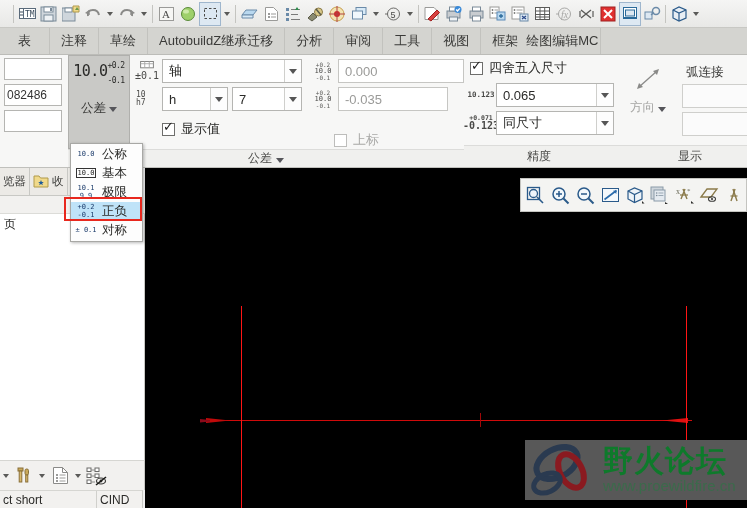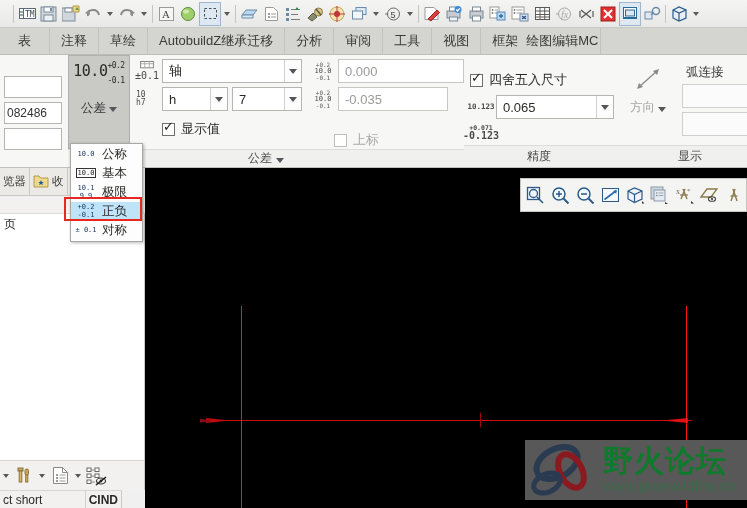--- a/index.html
+++ b/index.html
@@ -169,26 +169,26 @@
   }
   .dock-item { position: absolute; left: 4px; top: 216px; font-size: 12px; color: #2a2a28; }
 
   
   .bottombar {
     position: absolute; left: 0; top: 460px; width: 145px; height: 30px;
     background: #f2f1ef; border-top: 1px solid #d6d6d2; border-right: 1px solid #c8c8c4;
     display: flex; align-items: center; gap: 1px; padding-left: 0px;
   }
   .statusbar {
-    position: absolute; left: 0; top: 490px; width: 122px; height: 18px;
+    position: absolute; left: 0; top: 490px; width: 143px; height: 18px;
     background: #f2f1ef; border-top: 1px solid #d6d6d2; border-right: 1px solid #c8c8c4;
     display: flex; align-items: center; font-size: 12px; color: #2a2a28;
   }
   .statusbar .seg { padding: 0 3px; height: 100%; display: flex; align-items: center;}
-  .statusbar .seg + .seg { border-left: 1px solid #d0d0cc; font-weight: bold; }
+  .statusbar .seg + .seg { border-left: 1px solid #d0d0cc; }
 
   
   .canvas {
     position: absolute; left: 145px; top: 168px; width: 602px; height: 340px;
     background: #000; overflow: hidden;
   }
   .gtoolbar {
     position: absolute; left: 375px; top: 10px; width: 227px; height: 34px;
     background: #f4f4f2; border: 1px solid #c4c4c0;
     display: flex; align-items: center; gap: 1px; padding-left: 3px;
@@ -426,21 +426,21 @@
     <div class="tab">审阅</div>
     <div class="tab">工具</div>
     <div class="tab">视图</div>
     <div class="tab" style="border-right:none;padding:0 6px 0 11px">框架</div>
     <div class="tab" style="padding:0 2px">绘图编辑MC</div>
   </div>
 
   <div class="ribbon">
 
     <div class="rgroup" style="width:68px">
-      <div class="rgroup-body" style="padding-top:18px">
+      <div class="rgroup-body" style="padding-top:0">
         <div class="leftfields">
           <div class="tf"></div>
           <div class="tf">082486</div>
           <div class="tf"></div>
         </div>
       </div>
       <div class="rgroup-label" style="background:transparent;border:none"></div>
     </div>
 
     <div class="vsep"></div>
@@ -520,39 +520,43 @@
       </div>
       <div class="rgroup-label">
         <span>公差</span>
         <span class="tri-small" style="margin-left:4px"></span>
       </div>
     </div>
 
     <div class="vsep"></div>
 
     <div class="rgroup" style="width:155px">
-      <div class="rgroup-body" style="padding:16px 0 0 6px">
+      <div class="rgroup-body" style="padding:4px 0 0 6px">
         <div class="fieldcol" style="padding-top:0">
           <div class="chk on" style="margin-bottom:2px">
             <span class="box"></span>
             <span>四舍五入尺寸</span>
           </div>
           <div class="frow">
             <div class="minicon">
               <span style="font-size:7.5px;font-weight:bold">10.123</span>
             </div>
             <div class="combo" style="width:118px">
               <span class="val">0.065</span>
               <span class="arrow"></span>
             </div>
           </div>
           <div class="frow">
             <div class="minicon">
               <span style="font-size:6.5px;font-weight:bold">+0.071</span>
                 <span style="font-size:10px;font-weight:bold">-0.123</span>
+            </div>
+            <div class="combo" style="width:118px">
+              <span class="val">同尺寸</span>
+              <span class="arrow"></span>
             </div>
           </div>
         </div>
       </div>
       <div class="rgroup-label">精度</div>
     </div>
 
     <div class="vsep"></div>
 
     <div class="rgroup" style="flex:1 1 auto">

